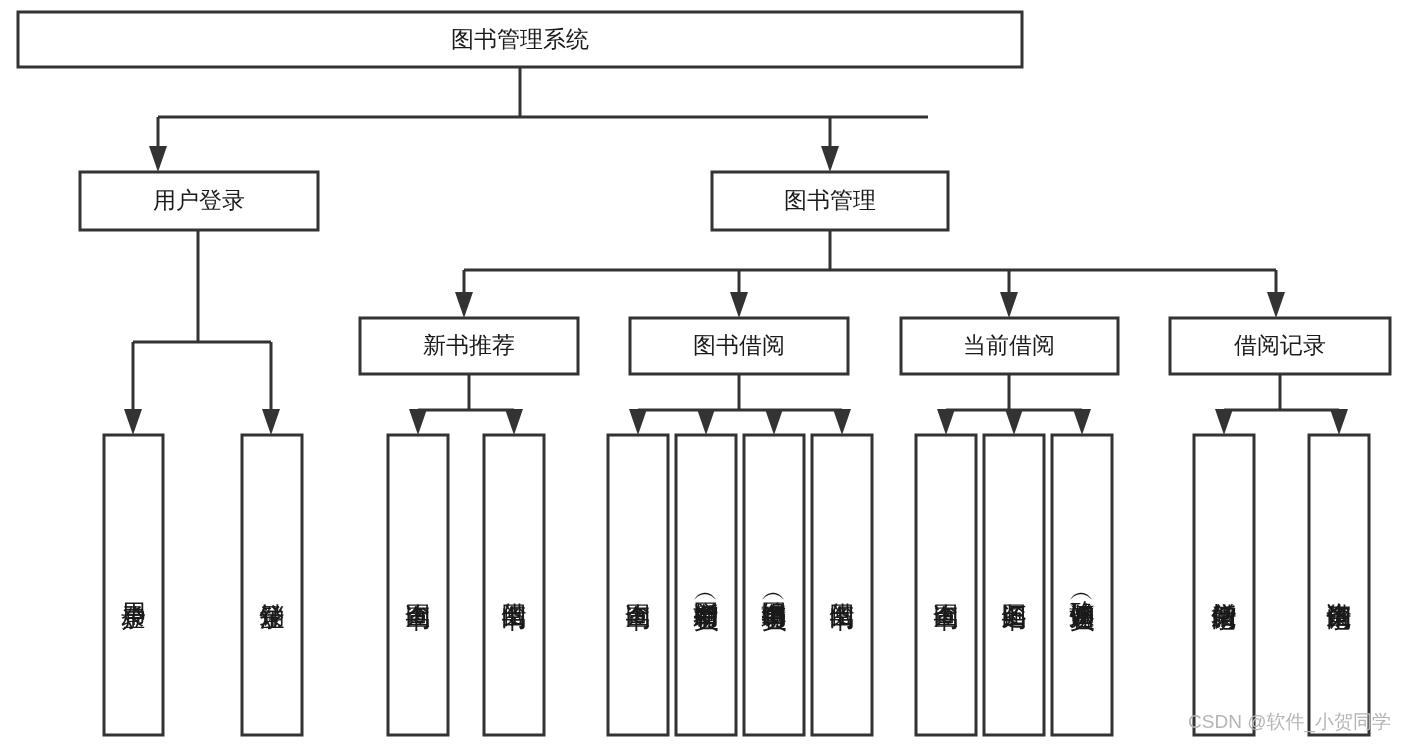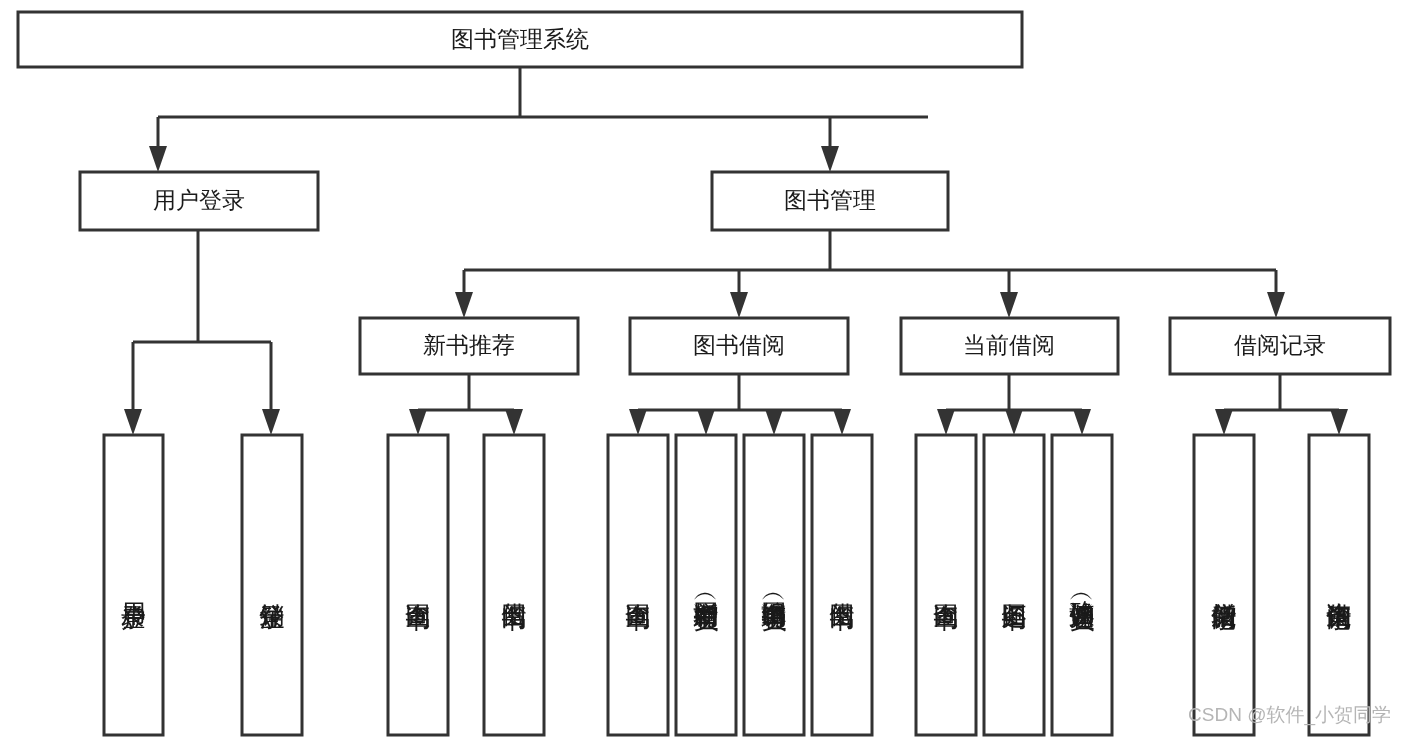--- a/index.html
+++ b/index.html
@@ -59,21 +59,21 @@
     letter-spacing: 1px;
     display: flex;
     align-items: center;
     justify-content: center;
     white-space: nowrap;
     pointer-events: none;
   }
   .watermark {
     position: absolute;
     right: 14px;
-    bottom: 19px;
+    bottom: 12px;
     font-family: "Liberation Sans", "DejaVu Sans", sans-serif;
     font-size: 19px;
     color: #b5b5b5;
     white-space: nowrap;
     user-select: none;
   }
 </style>
 </head>
 <body>
 

